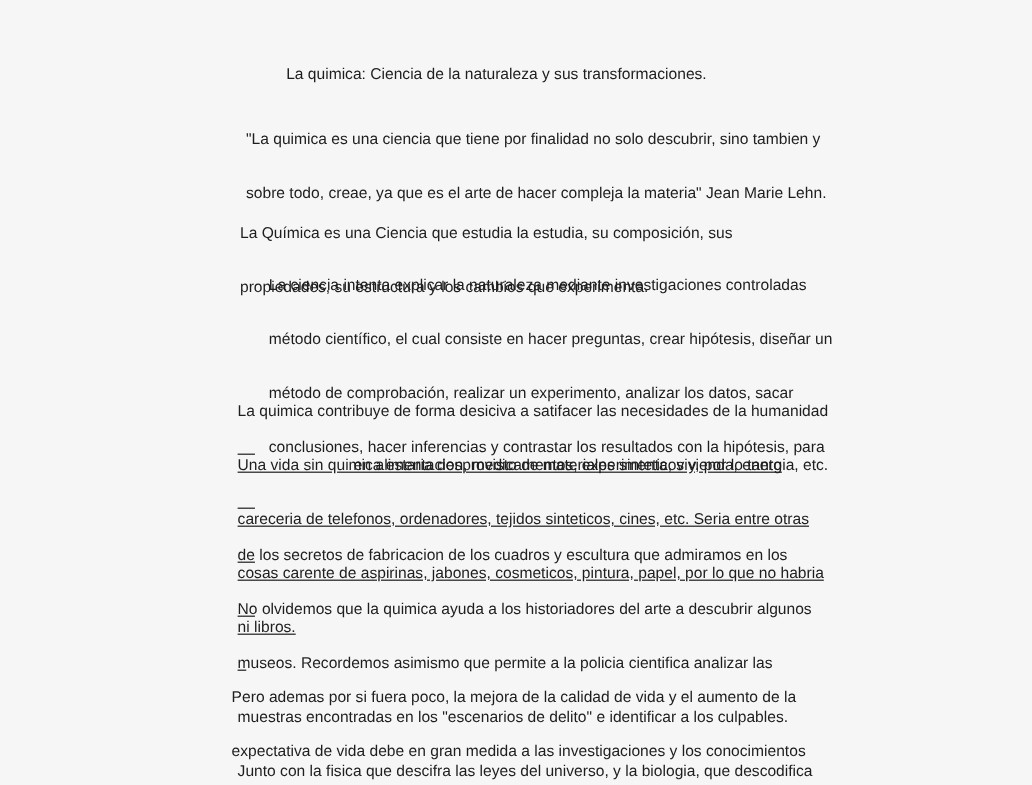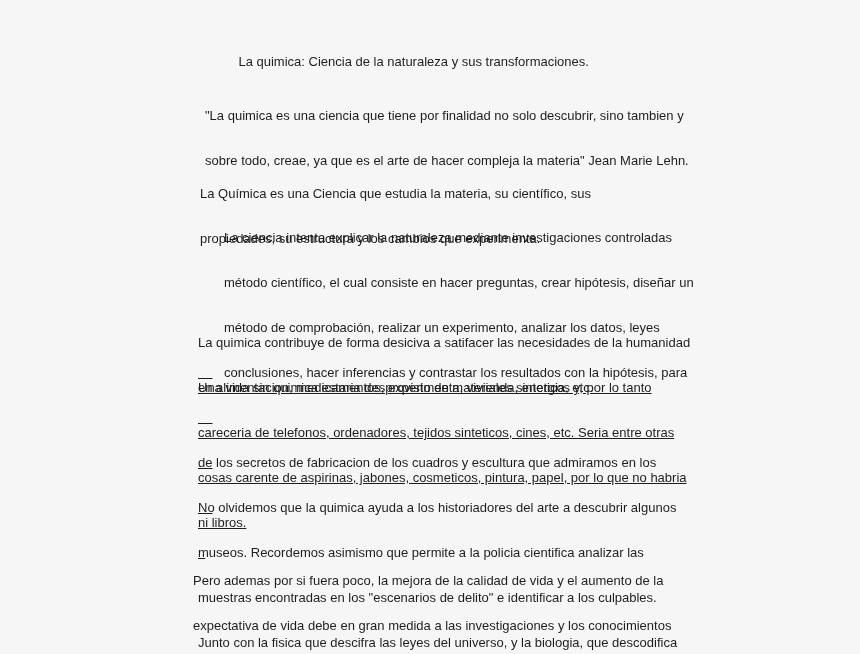--- a/index.html
+++ b/index.html
@@ -28,48 +28,48 @@
     }
     .quote {
       left: 205px;
       top: 78px;
     }
     .para {
       left: 198px;
     }
     .p1 { left: 200px; top: 156px; }
     .p2 { top: 200px; margin-left: 26px; }
-    .p3 { top: 305px; }
+    .p3 { top: 305px; text-align: right; }
     .p4 { top: 350px; text-decoration: underline; }
     .p5 { top: 425px; }
     .p6 { left: 193px; top: 543px; }
   </style>
 </head>
 <body>
 
 <div>
 
   <div class="block title">
     <span>La quimica: Ciencia de la naturaleza y sus transformaciones.</span>
   </div>
 
   <div class="block quote">
     <div>"La quimica es una ciencia que tiene por finalidad no solo descubrir, sino tambien y</div>
     <div>sobre todo, creae, ya que es el arte de hacer compleja la materia" Jean Marie Lehn.</div>
   </div>
 
   <div class="block para p1">
-    <div>La Química es una Ciencia que estudia la materia, su científico, sus</div>
+    <div>La Química es una Ciencia que estudia la estudia, su composición, sus</div>
     <div>propiedades, su estructura y los cambios que experimenta.</div>
   </div>
 
   <div class="block para p2">
     <div>La ciencia intenta explicar la naturaleza mediante investigaciones controladas</div>
     <div>método científico, el cual consiste en hacer preguntas, crear hipótesis, diseñar un</div>
-    <div>método de comprobación, realizar un experimento, analizar los datos, leyes</div>
+    <div>método de comprobación, realizar un experimento, analizar los datos, sacar</div>
     <div>conclusiones, hacer inferencias y contrastar los resultados con la hipótesis, para</div>
   </div>
 
   <div class="block para p3">
     <div>La quimica contribuye de forma desiciva a satifacer las necesidades de la humanidad</div>
     <div>en alimentacion, medicamentos, experimenta, vivienda, energia, etc.</div>
   </div>
 
   <div class="block para p4">
     <div>Una vida sin quimica estaria desprovisto de materiales sinteticos y, por lo tanto</div>

